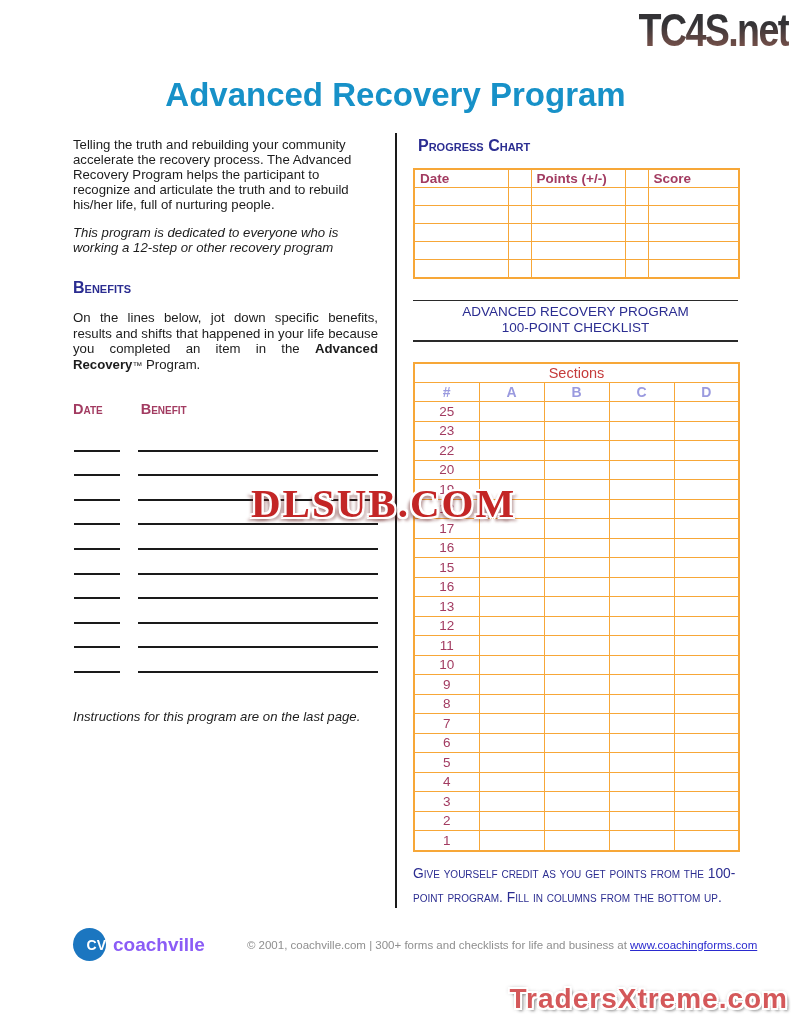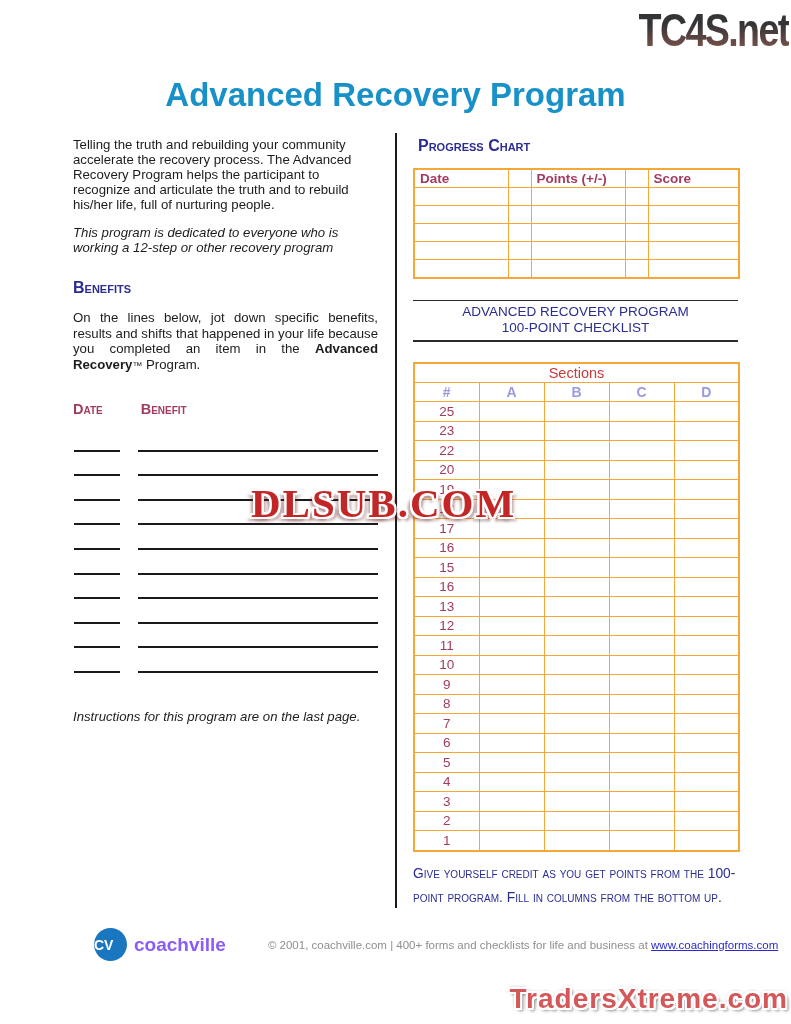--- a/index.html
+++ b/index.html
@@ -97,23 +97,22 @@
 
   .credit-note{
     margin:10px 0 0;font-variant:small-caps;font-size:13.8px;line-height:24px;
     color:var(--heading_navy,#2B2D91);
   }
 
   
   .footer{position:absolute;left:73px;top:928px;width:648px;display:flex;align-items:center;}
   .cv-badge{
     width:33px;height:33px;border-radius:50%;background:var(--coachville_blue,#1B76C0);
-    color:#fff;font-weight:bold;font-size:14px;display:flex;align-items:center;justify-content:flex-start;
+    color:#fff;font-weight:bold;font-size:14px;display:flex;align-items:center;justify-content:flex-end;
     flex:0 0 auto;
-    margin-left:21px;
   }
   .cv-name{margin-left:7px;font-size:19px;font-weight:bold;color:#8b5cf6;}
   .copyright{margin-left:42px;font-size:11.5px;color:#8F8F8F;white-space:nowrap;}
   .copyright a{color:var(--footer_link_blue,#2A2ACF);text-decoration:underline;cursor:pointer;}
 </style>
 </head>
 <body>
 
 <div class="page" style="--title_blue: #1791C8; --heading_navy: #2B2D91; --label_magenta: #A23B61; --table_border_orange: #F7A738; --sections_title_red: #C53B3B; --column_letter_periwinkle: #9A9ADF; --watermark_red: #C32626; --traders_red: #D4585A; --tc4s_gray: #343336; --tc4s_brown: #8A5A50; --coachville_blue: #1B76C0; --footer_link_blue: #2A2ACF;">
 
@@ -430,19 +429,19 @@
     </table>
 
     <p class="credit-note">Give yourself credit as you get points from the 100-point program.  Fill in columns from the bottom up.</p>
   </div>
 
   <div class="footer">
     <div class="cv-badge">
       <span>CV</span>
     </div>
     <span class="cv-name">coachville</span>
-    <span class="copyright"><span>© 2001, coachville.com | 400+ forms and checklists for life and business at </span><a>www.coachingforms.com</a></span>
+    <span class="copyright"><span>© 2001, coachville.com | 300+ forms and checklists for life and business at </span><a>www.coachingforms.com</a></span>
   </div>
 
   <div class="dlsub">DLSUB.COM</div>
   <div class="traders">TradersXtreme.com</div>
 
 </div>
 
 </body></html>

